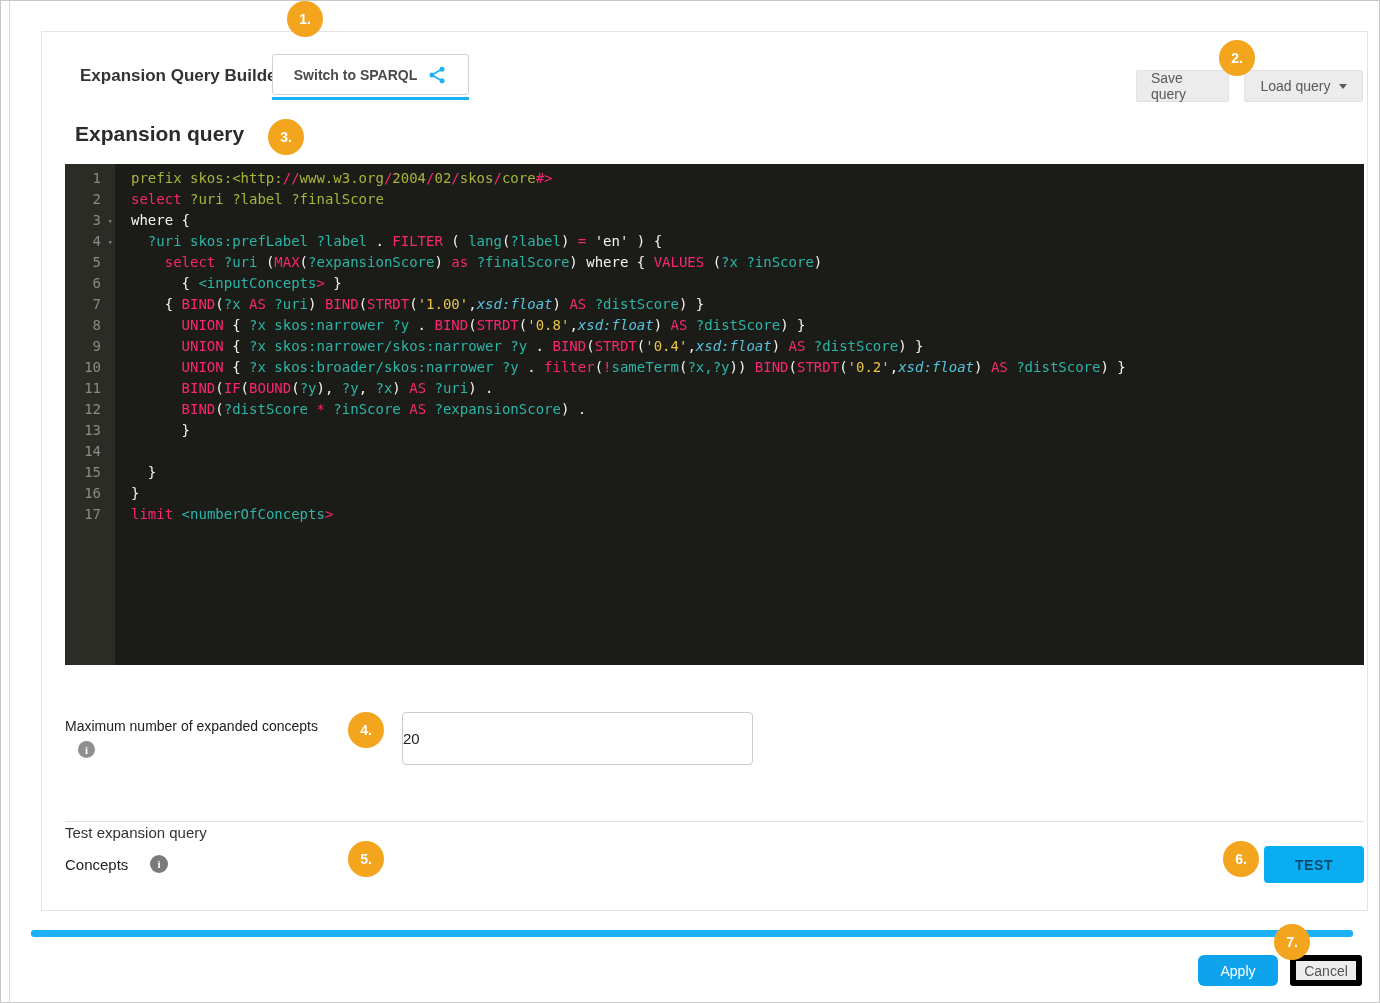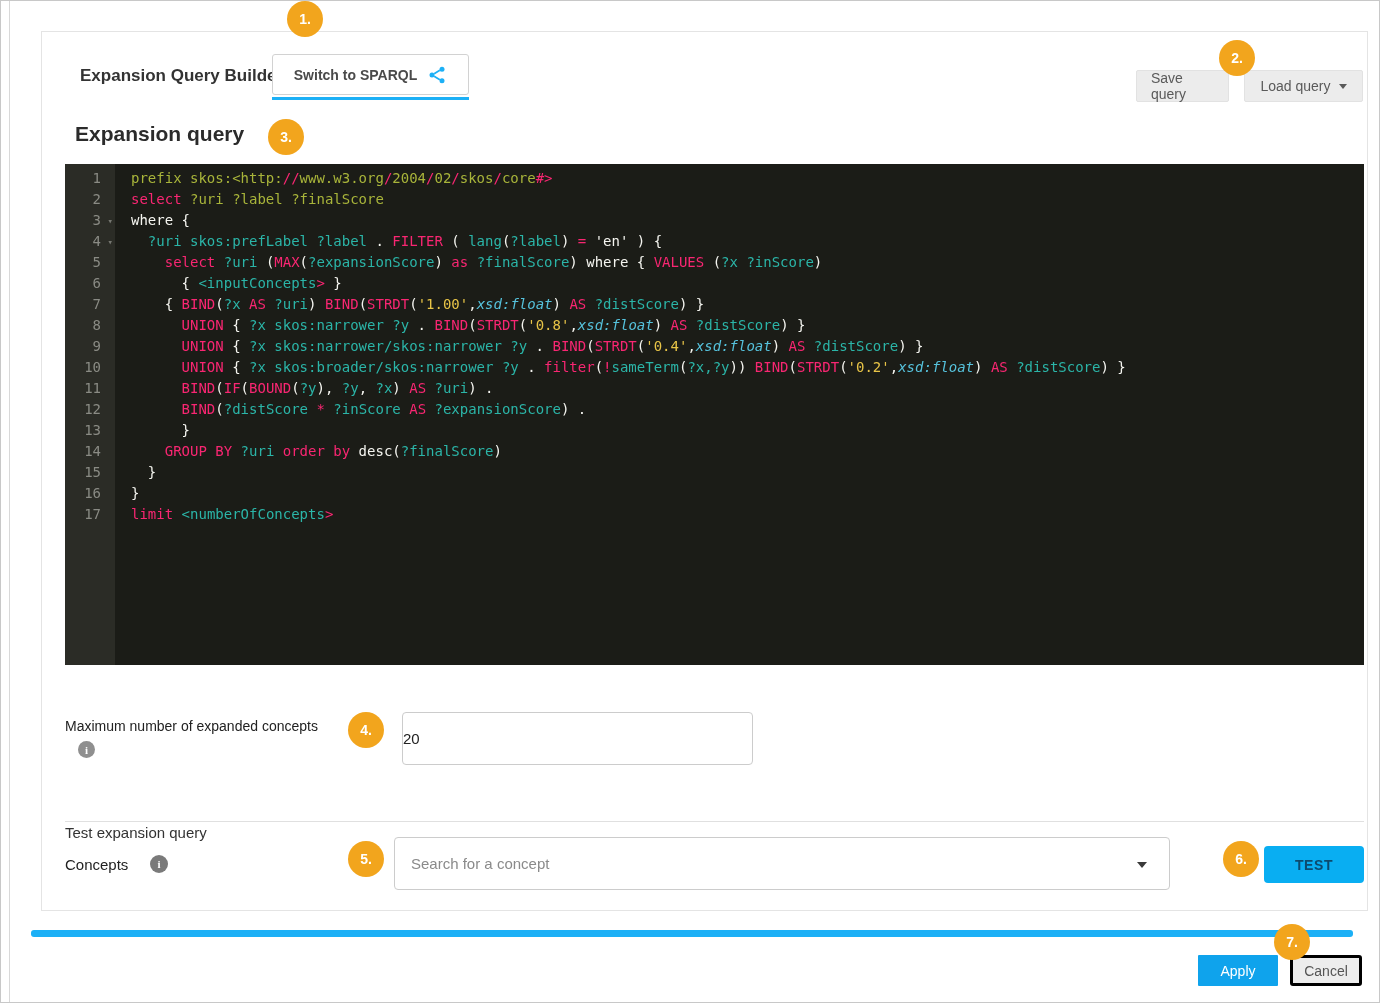--- a/index.html
+++ b/index.html
@@ -92,26 +92,26 @@
     position:absolute; left:1222px; top:814px; width:100px; height:37px;
     background:#09aef2; color:#0c4a6e; border:none; border-radius:4px;
     font-size:14px; font-weight:bold; letter-spacing:0.6px; cursor:pointer;
     font-family:"Liberation Sans", sans-serif;
   }
 
   
   .blue-divider { position:absolute; left:30px; top:929px; width:1322px; height:7px; background:#1cb0f6; border-radius:3px; }
   .apply-btn {
     position:absolute; left:1197px; top:954px; width:80px; height:31px;
-    background:#0fa3ec; color:#fff; border:none; border-radius:1px; font-size:14px; cursor:pointer;
+    background:#0fa3ec; color:#fff; border:none; border-radius:6px; font-size:14px; cursor:pointer;
     font-family:"Liberation Sans", sans-serif;
   }
   .cancel-btn {
     position:absolute; left:1289px; top:954px; width:72px; height:31px;
-    background:#ededed; color:#555; border:3px solid #000000; border-radius:3px; font-size:14px; cursor:pointer;
+    background:#ededed; color:#555; border:6px solid #000000; border-radius:3px; font-size:14px; cursor:pointer;
     font-family:"Liberation Sans", sans-serif;
   }
 
   
   .badge {
     position:absolute; width:36px; height:36px; border-radius:50%;
     background:#f2a51d; color:#fff; font-size:14px; font-weight:bold;
     display:flex; align-items:center; justify-content:center; z-index:50;
   }
   .b1 { left:286px; top:0px; }
@@ -207,21 +207,20 @@
           <div class="code-line">
             <span class="gutter">12</span>
             <span class="code"><span class="seg-p">      </span><span class="seg-k">BIND</span><span class="seg-p">(</span><span class="seg-v">?distScore</span><span class="seg-p"> </span><span class="seg-k">*</span><span class="seg-p"> </span><span class="seg-v">?inScore</span><span class="seg-p"> </span><span class="seg-k">AS</span><span class="seg-p"> </span><span class="seg-v">?expansionScore</span><span class="seg-p">) .</span></span>
           </div>
           <div class="code-line">
             <span class="gutter">13</span>
             <span class="code"><span class="seg-p">      }</span></span>
           </div>
           <div class="code-line">
             <span class="gutter">14</span>
-            <span class="code"><span class="seg-p">    </span><span class="seg-k">GROUP BY</span><span class="seg-p"> </span><span class="seg-v">?uri</span><span class="seg-p"> </span><span class="seg-k">order by</span><span class="seg-p"> desc(</span><span class="seg-v">?finalScore</span><span class="seg-p">)</span></span>
           </div>
           <div class="code-line">
             <span class="gutter">15</span>
             <span class="code"><span class="seg-p">  }</span></span>
           </div>
           <div class="code-line">
             <span class="gutter">16</span>
             <span class="code"><span class="seg-p">}</span></span>
           </div>
           <div class="code-line">
@@ -238,24 +237,20 @@
     <input class="num-input" type="text" value="20" style="">
 
     <div class="test-heading">Test expansion query</div>
     <div class="hr"></div>
 
     <div class="concepts-label">Concepts</div>
     <div class="info-icon info-2">
       <span>i</span>
     </div>
 
-    <div class="concept-select">
-      <input type="text" placeholder="Search for a concept" style="">
-      <span class="select-caret"></span>
-    </div>
 
     <button class="test-btn">TEST</button>
   </div>
 
   <div class="blue-divider"></div>
 
   <button class="apply-btn">Apply</button>
   <button class="cancel-btn">Cancel</button>
 
   <div class="badge b1">1.</div>

